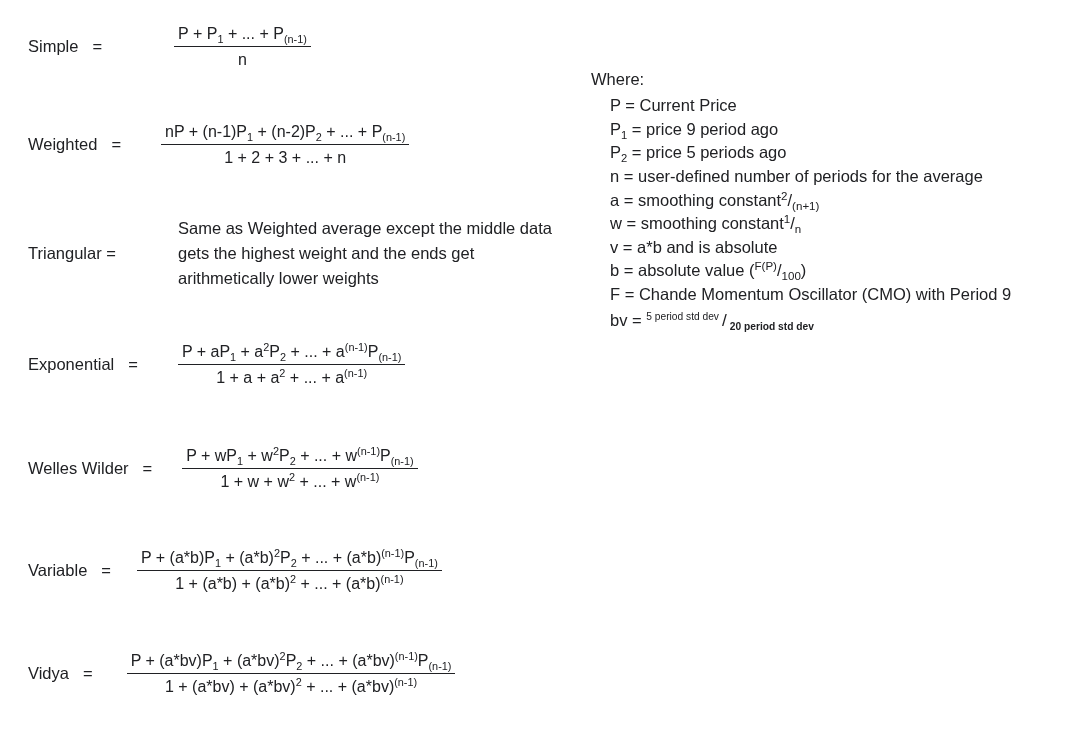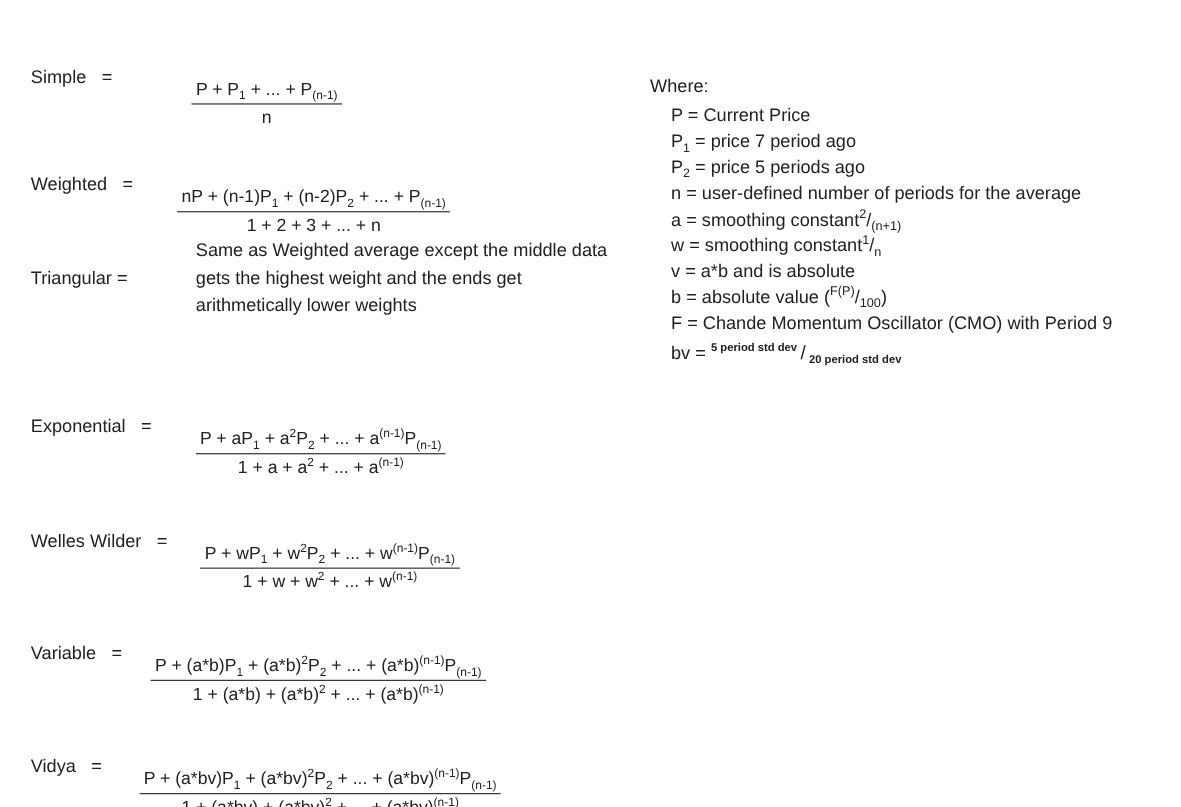--- a/index.html
+++ b/index.html
@@ -41,21 +41,20 @@
   .fraction {
     display: inline-flex;
     flex-direction: column;
     align-items: center;
     font-size: 16px;
     line-height: 1.25;
   }
   .fraction .numer {
     padding: 0 4px 2px 4px;
     white-space: nowrap;
-    margin-top: 48px;
   }
   .fraction .rule {
     width: 100%;
     height: 1.4px;
     background: #202124;
   }
   .fraction .denom {
     padding: 3px 4px 0 4px;
     white-space: nowrap;
   }
@@ -102,21 +101,21 @@
   .mini-frac-den {
     font-size: 0.70em;
     vertical-align: sub;
     line-height: 0;
   }
   .slash { font-size: 1em; }
   .tiny-num {
     font-size: 0.62em;
     vertical-align: super;
     line-height: 0;
-    font-weight: 700;
+    font-weight: 400;
     text-align: right;
   }
   .tiny-den {
     font-size: 0.62em;
     vertical-align: sub;
     line-height: 0;
     font-weight: 600;
   }
   .bigslash {
     font-size: 1.05em;
@@ -197,21 +196,21 @@
 
   <div id="legend">
     <div class="where-title">Where:</div>
     <ul>
       <li>
         <span>P</span>
         <span>= Current Price</span>
       </li>
       <li>
         <span>P</span><sub>1</sub>
-        <span>= price 7 period ago</span>
+        <span>= price 9 period ago</span>
       </li>
       <li>
         <span>P</span><sub>2</sub>
         <span>= price 5 periods ago</span>
       </li>
       <li>
         <span>n</span>
         <span>= user-defined number of periods for the average</span>
       </li>
       <li>

